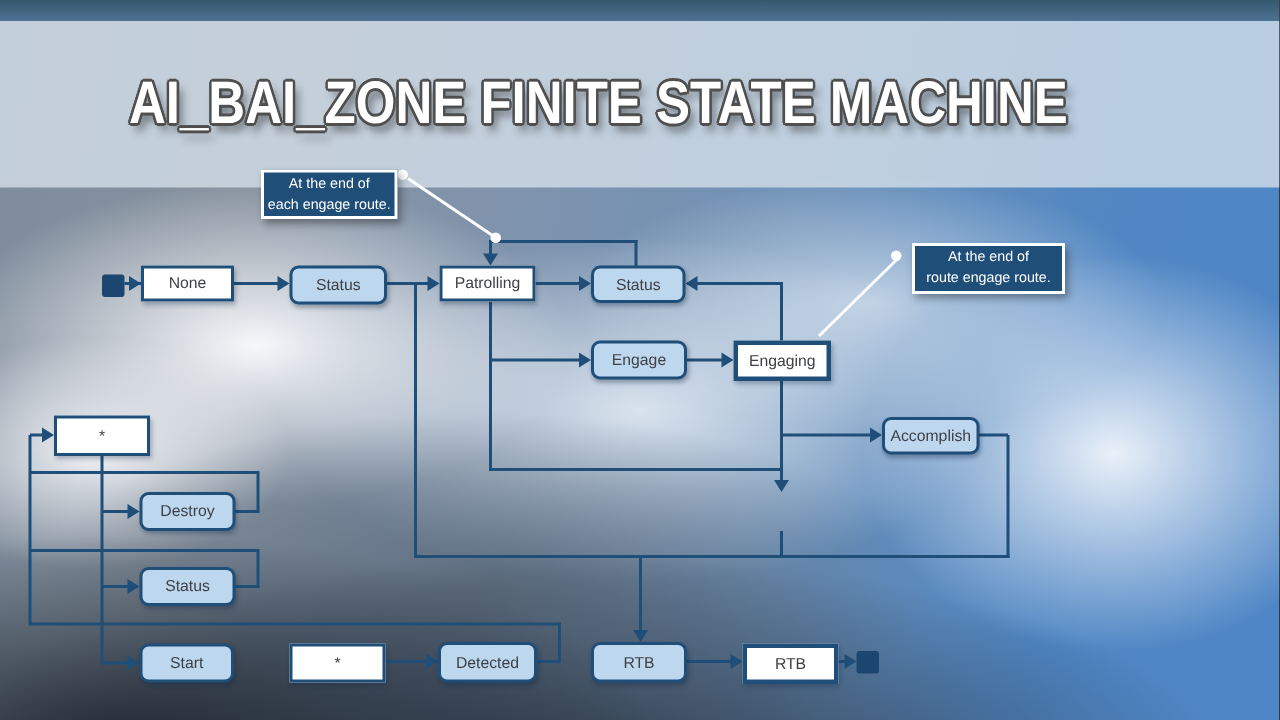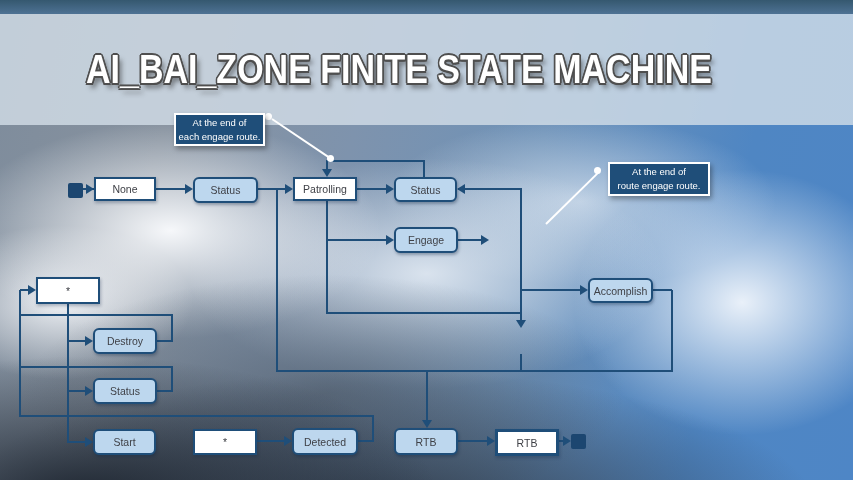--- a/index.html
+++ b/index.html
@@ -126,20 +126,21 @@
   <div class="wdot" style="left:594px;top:167px"></div>
 
   <div class="sq" style="left:68px;top:183px"></div>
   <div class="sq" style="left:571px;top:434px"></div>
 
   <div class="node white" style="left:94px;top:177px;width:62px;height:24px">None</div>
   <div class="node blue" style="left:193px;top:177px;width:65px;height:26px">Status</div>
   <div class="node white" style="left:293px;top:177px;width:64px;height:24px">Patrolling</div>
   <div class="node blue" style="left:394px;top:177px;width:63px;height:25px">Status</div>
   <div class="node blue" style="left:394px;top:227px;width:64px;height:26px">Engage</div>
+  <div class="node white thick" style="left:489px;top:227px;width:65px;height:27px">Engaging</div>
   <div class="node blue" style="left:588px;top:278px;width:65px;height:25px">Accomplish</div>
   <div class="node white" style="left:36px;top:277px;width:64px;height:27px">*</div>
   <div class="node blue" style="left:93px;top:328px;width:64px;height:26px">Destroy</div>
   <div class="node blue" style="left:93px;top:378px;width:64px;height:26px">Status</div>
   <div class="node blue" style="left:93px;top:429px;width:63px;height:26px">Start</div>
   <div class="node white" style="left:193px;top:429px;width:64px;height:26px">*</div>
   <div class="node blue" style="left:292px;top:428px;width:66px;height:27px">Detected</div>
   <div class="node blue" style="left:394px;top:428px;width:64px;height:27px">RTB</div>
   <div class="node white thick" style="left:495px;top:429px;width:64px;height:27px">RTB</div>
 

